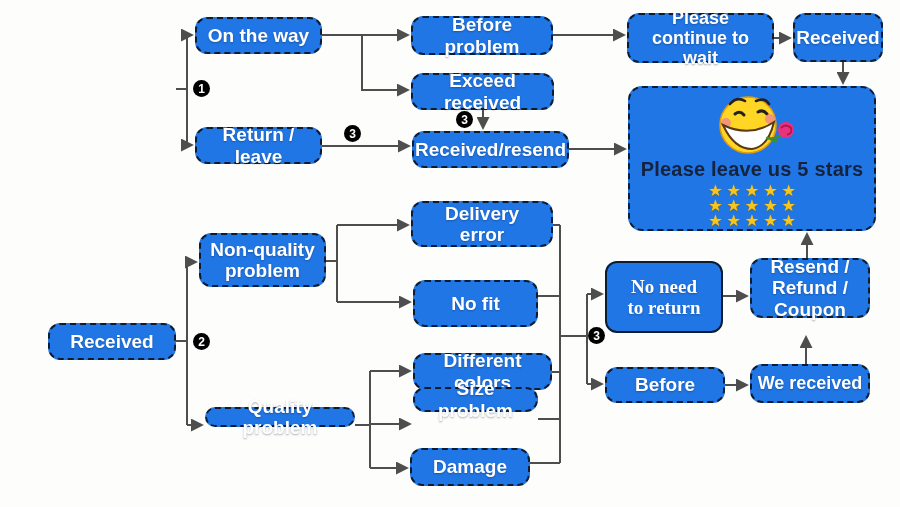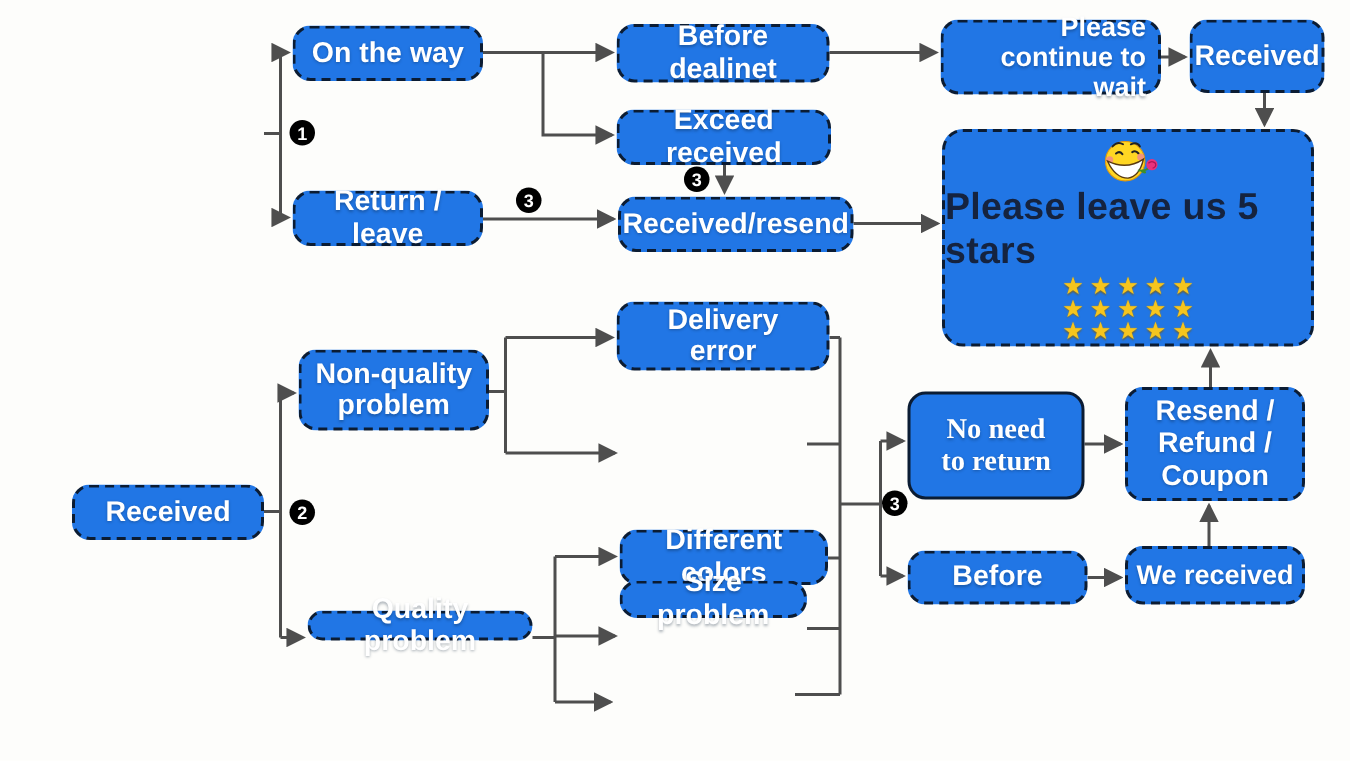--- a/index.html
+++ b/index.html
@@ -25,31 +25,31 @@
     background:var(--node-fill);
     border:2.5px dashed var(--node-border);
     border-radius:12px;
     color:#fff; font-weight:bold; font-size:19px; line-height:1.12;
     display:flex; align-items:center; justify-content:center;
     text-align:center; padding:2px 8px;
     text-shadow:0 1px 2px rgba(10,28,51,.35);
   }
   .node.solid{border-style:solid;font-family:Liberation Serif, serif;}
   .node.small-pad{padding:2px 4px;}
-  .node.fs18{font-size:18px;text-align:right;}
+  .node.fs18{font-size:18px;}
   .bigbox{
     position:absolute; box-sizing:border-box;
     background:var(--node-fill);
     border:2.5px dashed var(--node-border);
     border-radius:14px;
     display:flex; flex-direction:column; align-items:center;
     padding-top:4px;
   }
   .bigbox .caption{
-    color:var(--star-box-text); font-weight:bold; font-size:25px;
+    color:var(--star-box-text); font-weight:bold; font-size:20px;
     margin-top:2px; letter-spacing:.2px;
   }
   .star-rows{display:flex; flex-direction:column; align-items:center; margin-top:2px;}
   .star-row{line-height:15px; height:15px;}
   .star{
     color:var(--star); font-size:16px; margin:0 2px;
     text-shadow:0 0 1px var(--star-edge), 0 1px 1px rgba(120,85,0,.6);
   }
   .badge{
     position:absolute; width:17px; height:17px; border-radius:50%;
@@ -124,21 +124,21 @@
       <path d="M723,296 H747" marker-end="url(#arr)"></path>
       <path d="M725,385 H747" marker-end="url(#arr)"></path>
     </g>
   </svg>
 
 
   <div class="node" style="left:195px;top:17px;width:127px;height:37px">On the way</div>
 
   <div class="node" style="left:195px;top:127px;width:127px;height:37px">Return / leave</div>
 
-  <div class="node" style="left:411px;top:16px;width:142px;height:39px">Before dealinet</div>
+  <div class="node" style="left:411px;top:16px;width:142px;height:39px">Before problem</div>
 
   <div class="node" style="left:411px;top:73px;width:143px;height:37px">Exceed received</div>
 
   <div class="node small-pad" style="left:412px;top:131px;width:157px;height:37px">Received/resend</div>
 
   <div class="node fs18" style="left:627px;top:13px;width:147px;height:50px">Please continue to wait</div>
 
   <div class="node" style="left:793px;top:13px;width:90px;height:49px">Received</div>
 
   <div class="bigbox" style="left:628px;top:86px;width:248px;height:145px">
@@ -161,35 +161,37 @@
         <div class="star-row"><span class="star">★</span><span class="star">★</span><span class="star">★</span><span class="star">★</span><span class="star">★</span></div>
         <div class="star-row"><span class="star">★</span><span class="star">★</span><span class="star">★</span><span class="star">★</span><span class="star">★</span></div>
         <div class="star-row"><span class="star">★</span><span class="star">★</span><span class="star">★</span><span class="star">★</span><span class="star">★</span></div>
       </div>
   </div>
 
   <div class="node" style="left:199px;top:233px;width:127px;height:54px">Non-quality problem</div>
 
   <div class="node" style="left:411px;top:201px;width:142px;height:46px">Delivery error</div>
 
+  <div class="node" style="left:413px;top:280px;width:125px;height:47px">No fit</div>
 
   <div class="node" style="left:48px;top:323px;width:128px;height:37px">Received</div>
 
   <div class="node" style="left:205px;top:407px;width:150px;height:20px">Quality problem</div>
 
   <div class="node small-pad" style="left:413px;top:353px;width:139px;height:37px">Different colors</div>
 
   <div class="node" style="left:413px;top:387px;width:125px;height:25px">Size problem</div>
 
+  <div class="node" style="left:410px;top:448px;width:120px;height:38px">Damage</div>
 
   <div class="node solid" style="left:605px;top:261px;width:118px;height:72px;padding:2px 16px">No need to return</div>
 
   <div class="node" style="left:605px;top:367px;width:120px;height:36px">Before</div>
 
-  <div class="node" style="left:750px;top:258px;width:120px;height:76px;padding:2px 10px">Resend / Refund / Coupon</div>
+  <div class="node" style="left:750px;top:258px;width:120px;height:60px;padding:2px 10px">Resend / Refund / Coupon</div>
 
   <div class="node fs18 small-pad" style="left:750px;top:364px;width:120px;height:39px">We received</div>
 
   <div class="badge" style="left:193px;top:80px">1</div>
   <div class="badge" style="left:344px;top:125px">3</div>
   <div class="badge" style="left:456px;top:111px">3</div>
   <div class="badge" style="left:193px;top:333px">2</div>
   <div class="badge" style="left:588px;top:327px">3</div>
 
 </div>

